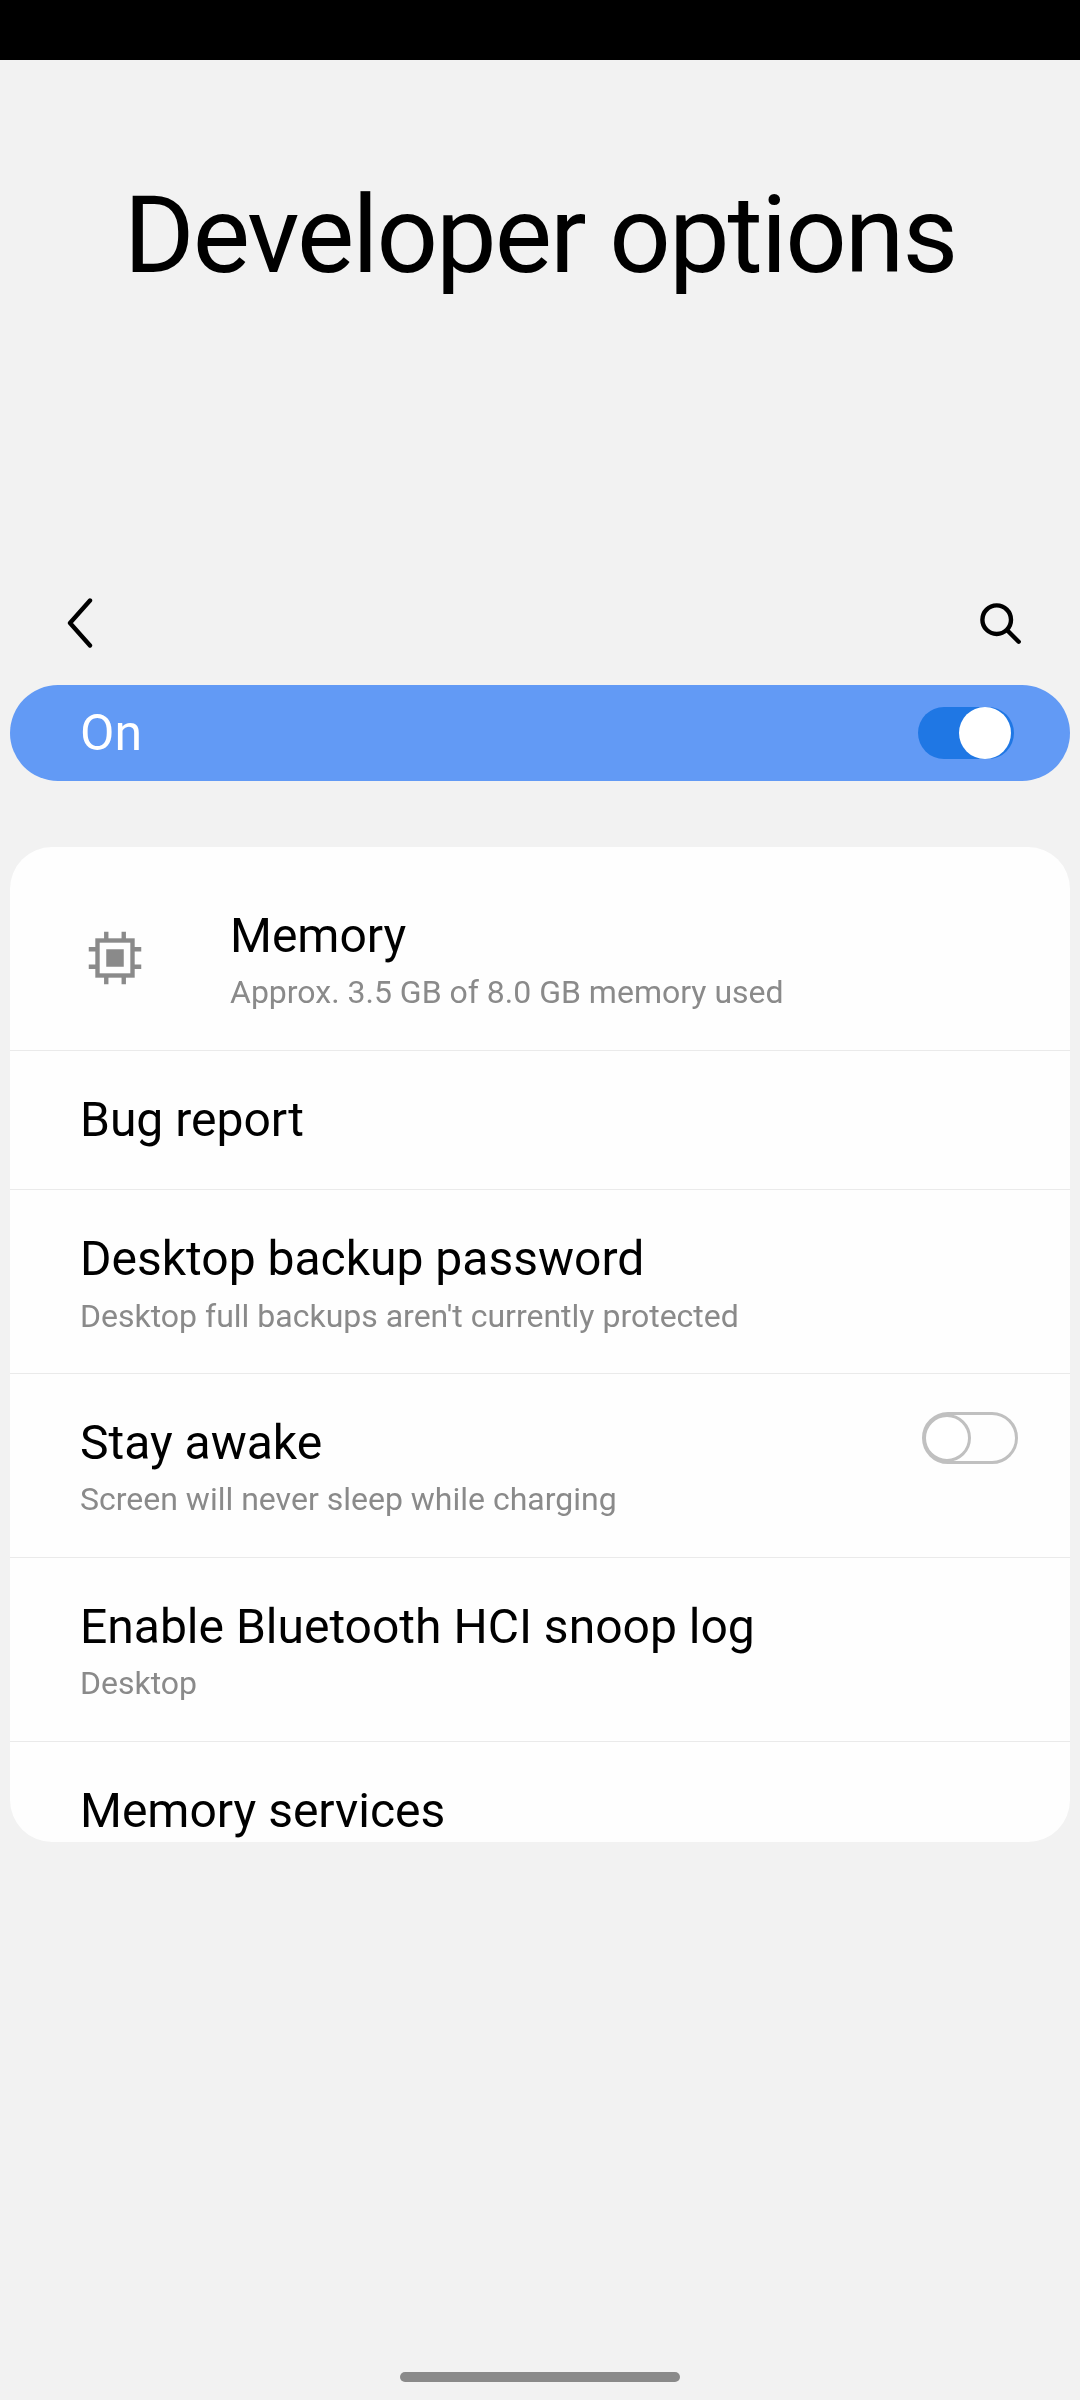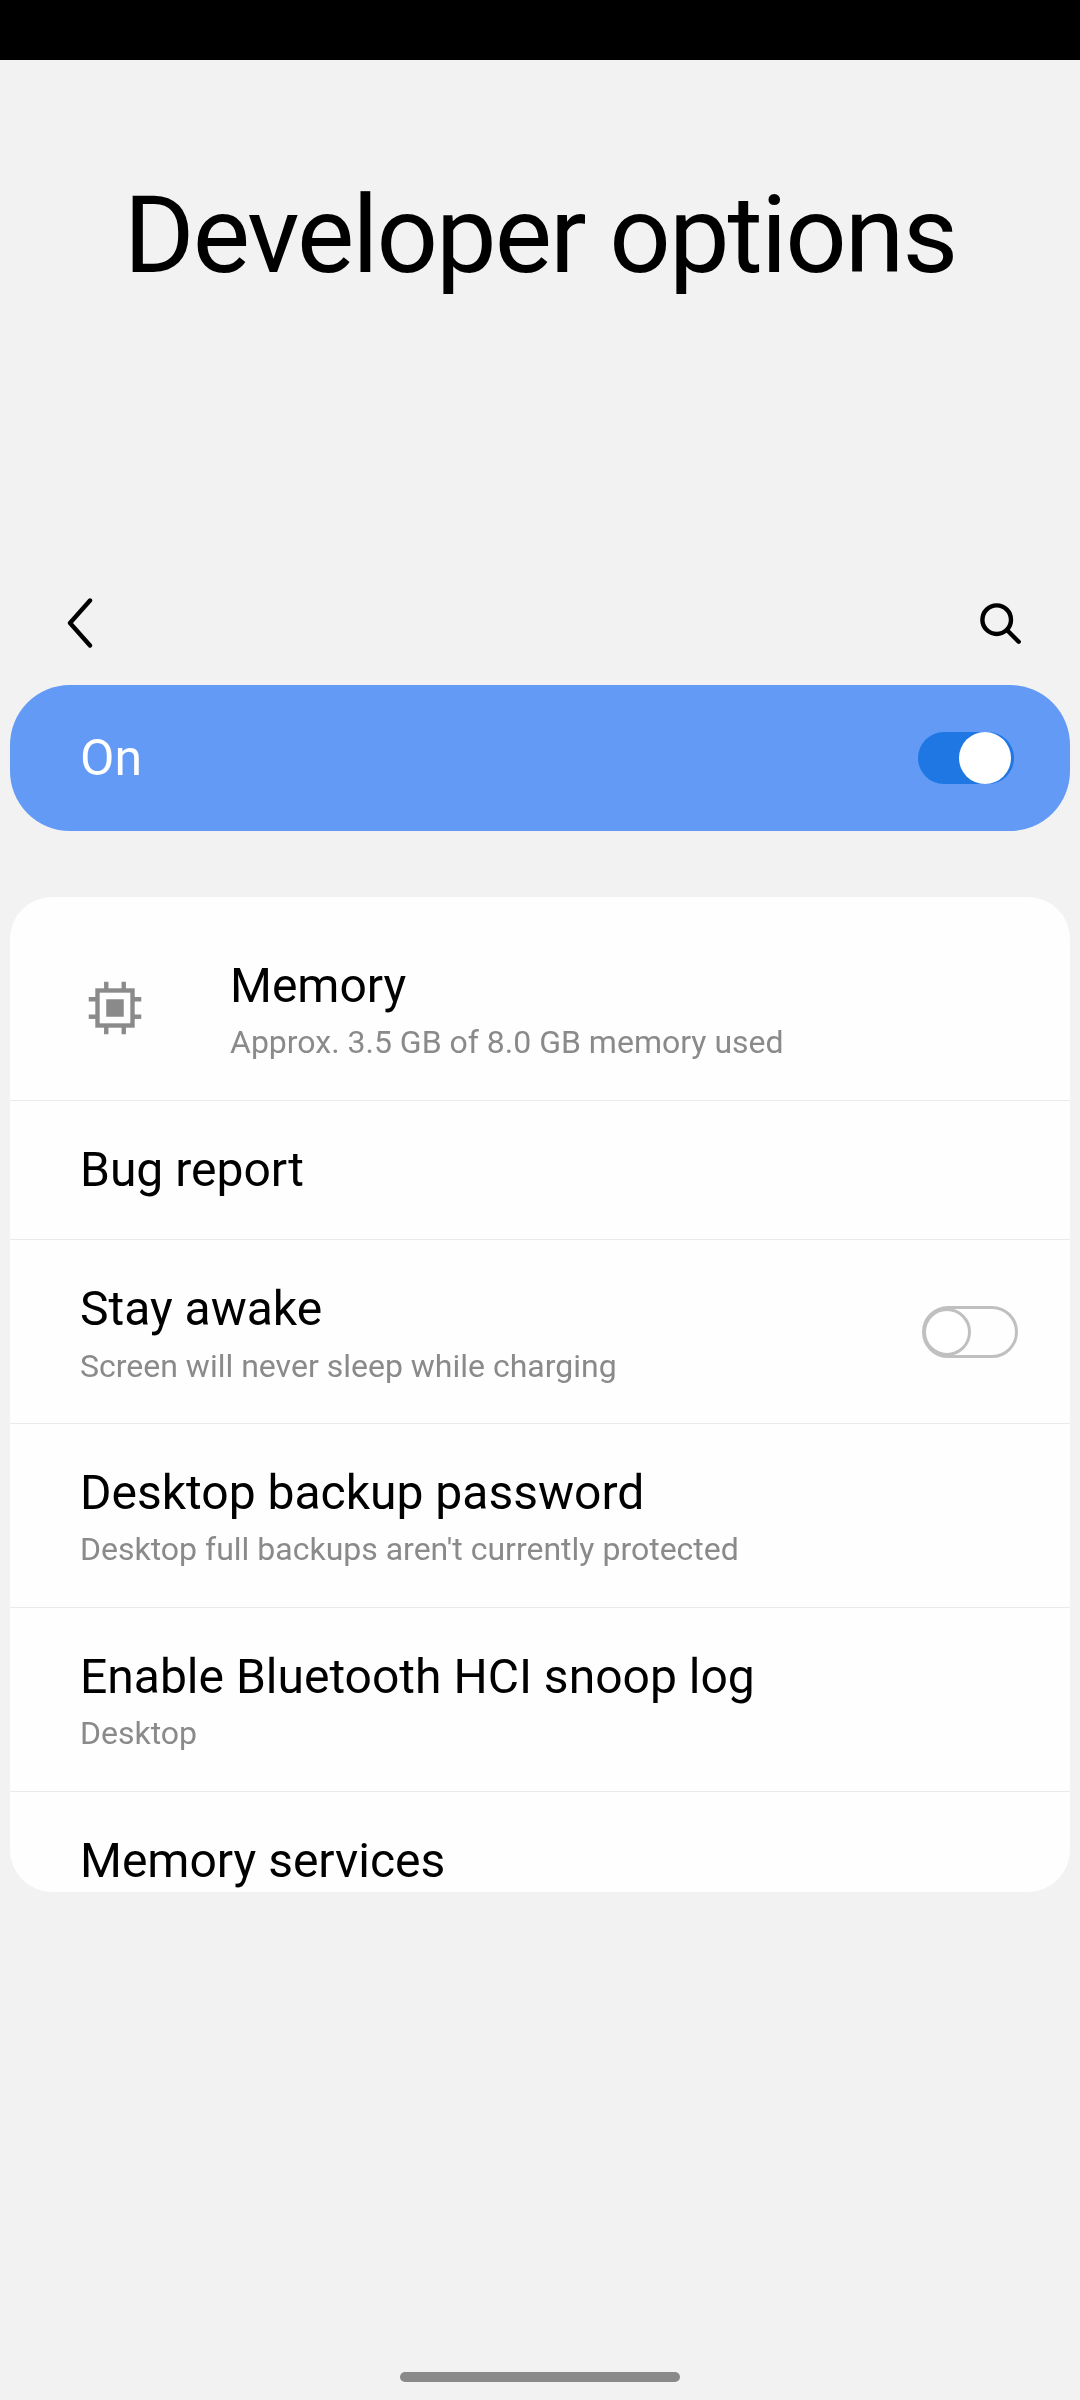--- a/index.html
+++ b/index.html
@@ -36,21 +36,21 @@
       width: 44px;
       height: 44px;
       display: flex;
       align-items: center;
       justify-content: center;
     }
     .master-toggle-row {
       margin: 0 10px;
       background: #629af5;
       border-radius: 60px;
-      height: 146px;
+      height: 96px;
       display: flex;
       align-items: center;
       justify-content: space-between;
       padding: 0 56px 0 70px;
     }
     .master-toggle-label {
       color: #ffffff;
       font-size: 50px;
       font-weight: 400;
     }
@@ -92,21 +92,20 @@
       margin: 66px 10px 0 10px;
       background: #fefefe;
       border-radius: 42px;
       overflow: hidden;
       padding-top: 20px;
     }
     .list-row {
       padding: 38px 52px 38px 70px;
       border-bottom: 1px solid #eaeaea;
       display: flex;
-      align-items: center;
     }
     .list-row.with-icon {
       padding-left: 70px;
     }
     .row-icon {
       width: 100px;
       display: flex;
       align-items: center;
       justify-content: flex-start;
       margin-right: 50px;
@@ -202,39 +201,39 @@
   </div>
 
   <div class="list-row">
     <div class="row-text">
       <div class="row-title">Bug report</div>
     </div>
   </div>
 
   <div class="list-row">
     <div class="row-text">
+      <div class="row-title">Desktop backup password</div>
+      <div class="row-subtitle">Desktop full backups aren't currently protected</div>
+    </div>
+  </div>
+
+  <div class="list-row">
+    <div class="row-text">
       <div class="row-title">Stay awake</div>
       <div class="row-subtitle">Screen will never sleep while charging</div>
     </div>
     <div class="row-toggle">
       <div class="switch switch-off">
         <div class="knob"></div>
       </div>
     </div>
   </div>
 
   <div class="list-row">
     <div class="row-text">
-      <div class="row-title">Desktop backup password</div>
-      <div class="row-subtitle">Desktop full backups aren't currently protected</div>
-    </div>
-  </div>
-
-  <div class="list-row">
-    <div class="row-text">
       <div class="row-title">Enable Bluetooth HCI snoop log</div>
       <div class="row-subtitle">Desktop</div>
     </div>
   </div>
 
   <div class="list-row last-row-cut">
     <div class="row-text">
       <div class="row-title">Memory services</div>
     </div>
   </div>

